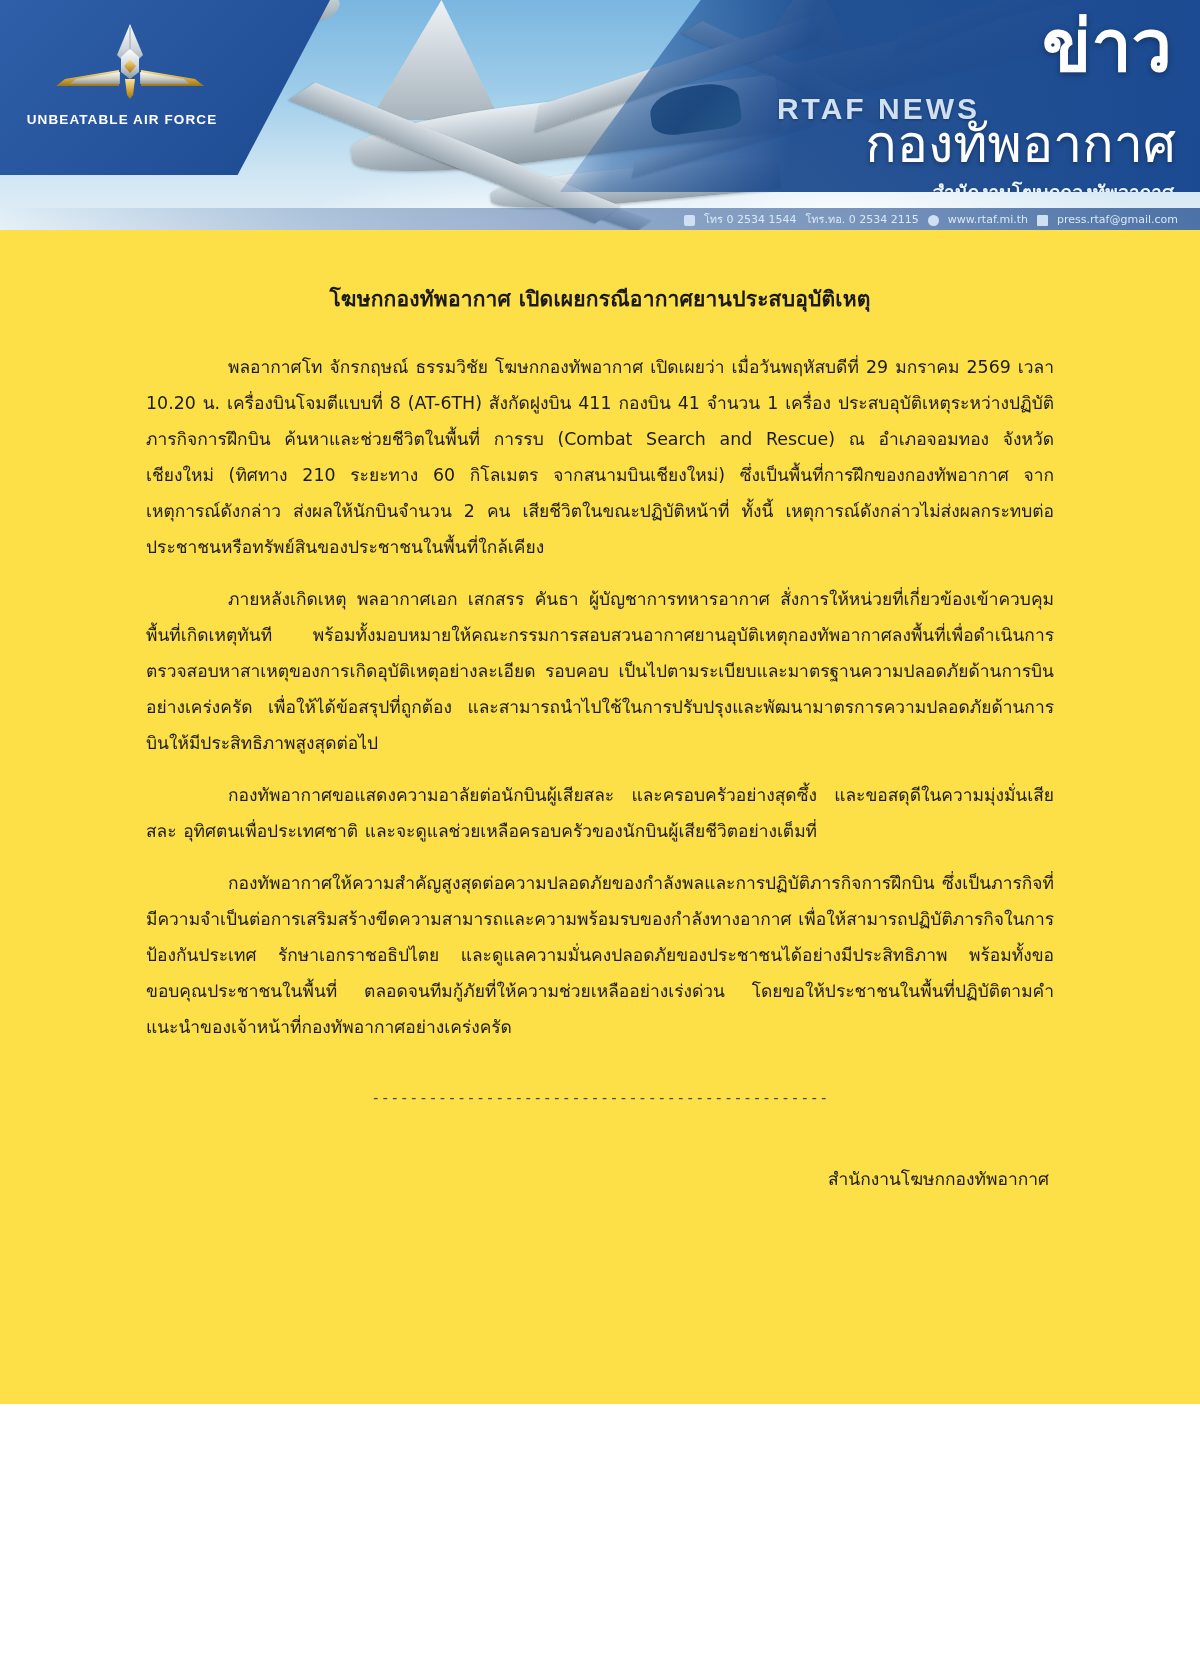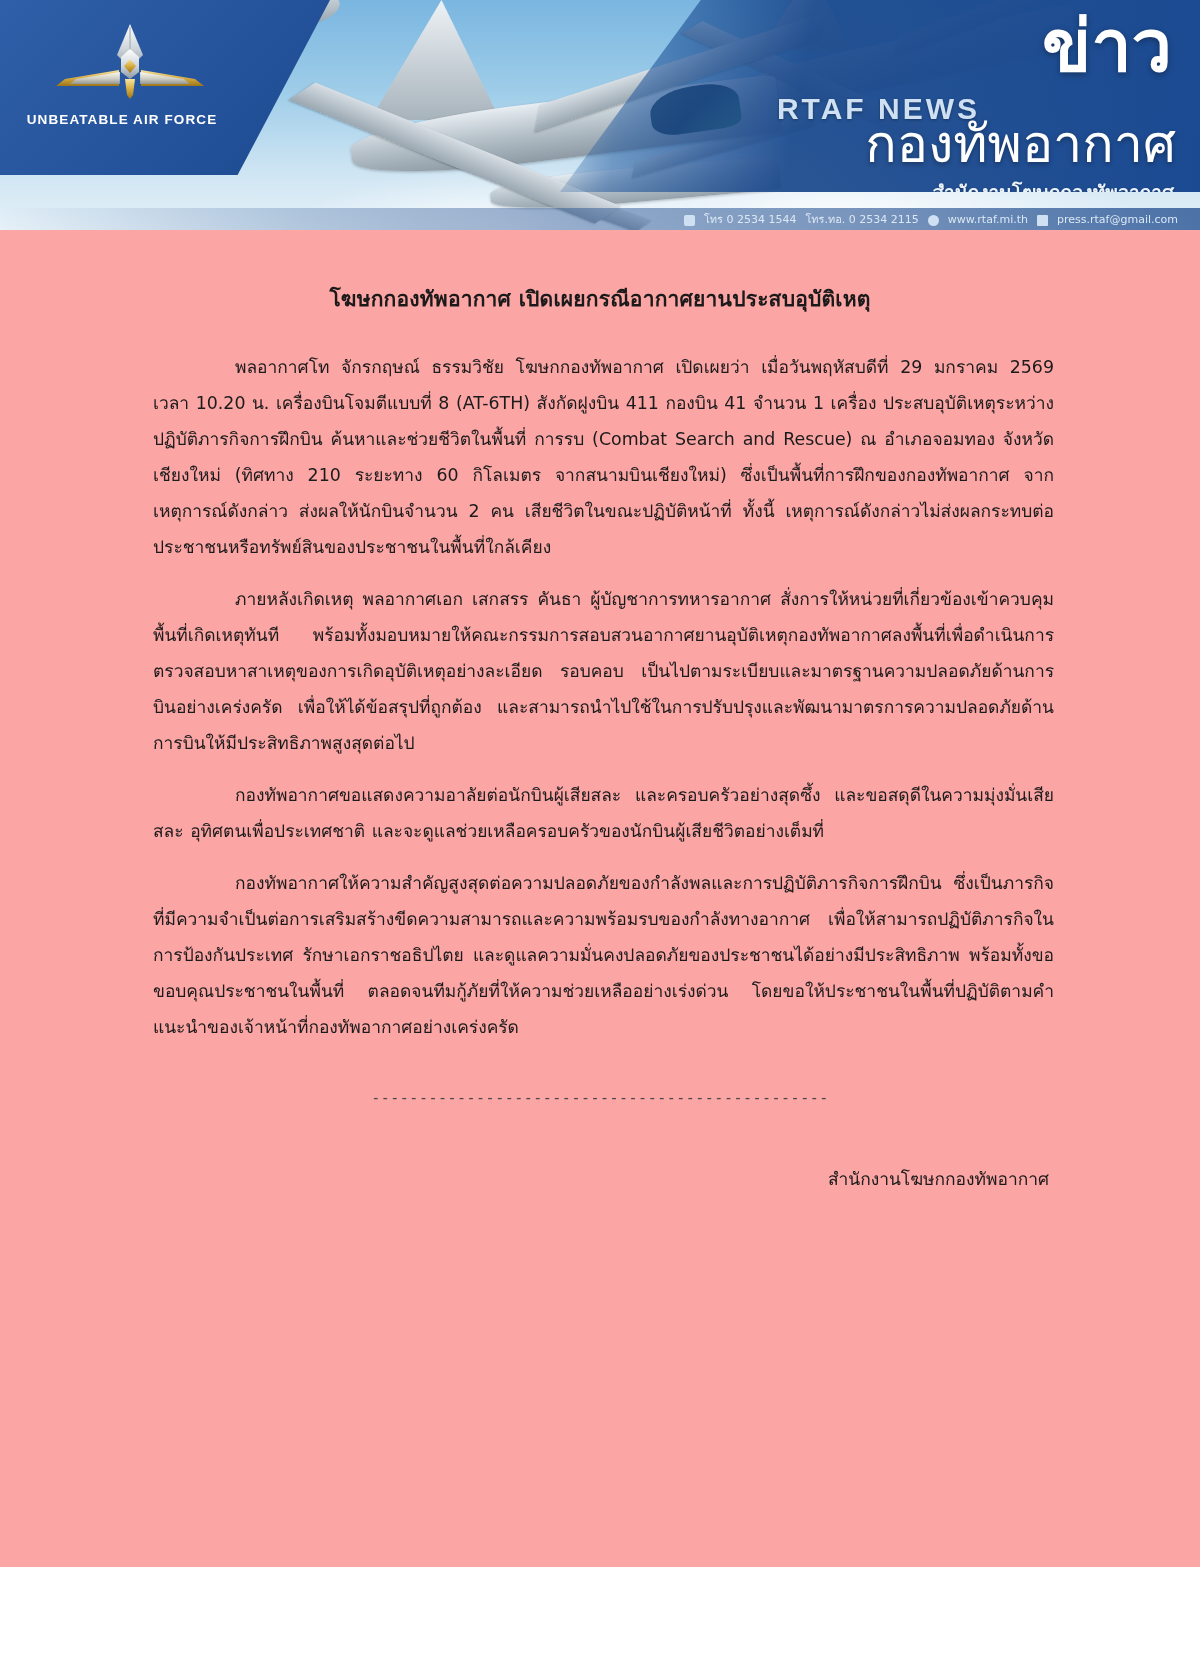--- a/index.html
+++ b/index.html
@@ -137,42 +137,42 @@
   .contactbar .ci{
     display:inline-block;width:11px;height:11px;border-radius:2px;
     background:#cfe0f2;position:relative;top:1px;
   }
   .contactbar .ci.globe{border-radius:50%;}
   .contactbar .ci.mail{border-radius:1px;}
   .contactbar span.txt{white-space:nowrap;}
 
   
   .doc{
-    position:absolute;left:0;top:230px;width:1200px;height:1337px;
-    background:#fca5a5;
+    position:absolute;left:0;top:230px;width:1200px;height:1174px;
+    background:#fde047;
   }
   .doc-title{
     text-align:center;
     font-family:"DejaVu Sans",sans-serif;
     font-size:21px;font-weight:bold;color:#1a1a1a;
     margin:52px 0 0 0;
     letter-spacing:.2px;
   }
   .body-wrap{
     margin:34px auto 0 auto;
     width:908px;
   }
   p.para{
     font-family:"DejaVu Sans",sans-serif;
     font-size:17.4px;
     line-height:36px;
     color:#1b1b1b;
     text-align:justify;
     text-justify:inter-word;
-    margin:0 0 16px 7px;
+    margin:0 0 16px 0;
     text-indent:82px;
     word-spacing:1px;
   }
   p.para:last-of-type{margin-bottom:0;}
 
   .divider{
     width:908px;margin:44px auto 0 auto;
     text-align:center;
     color:#4a4a4a;
     font-size:15px;

